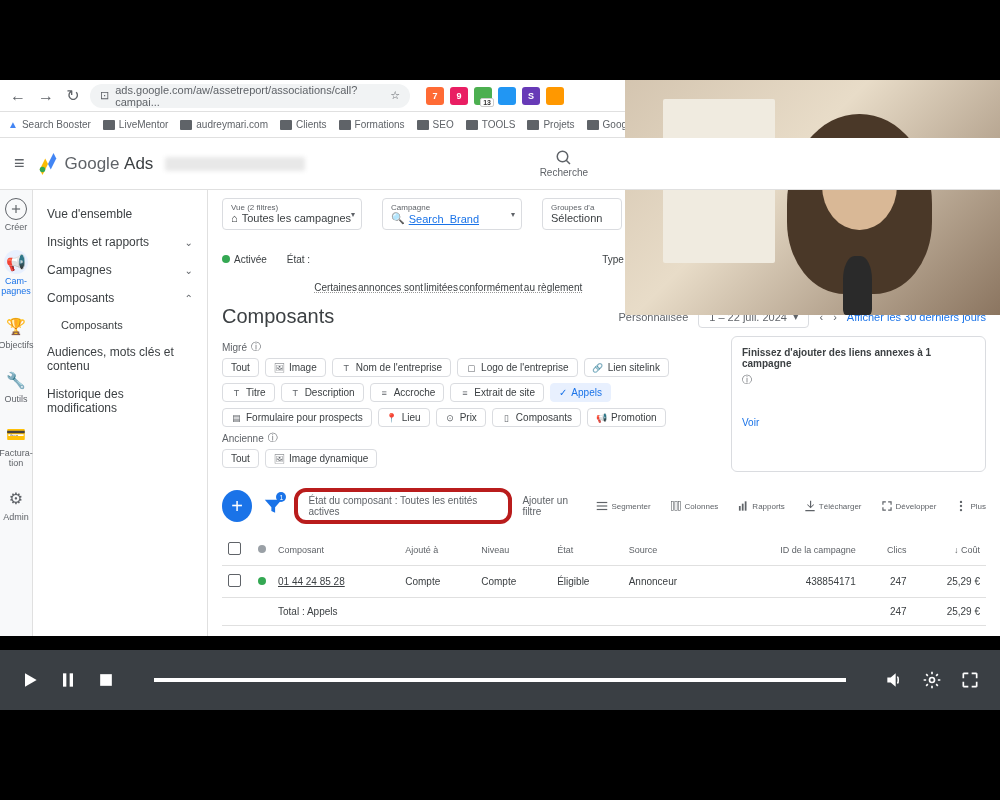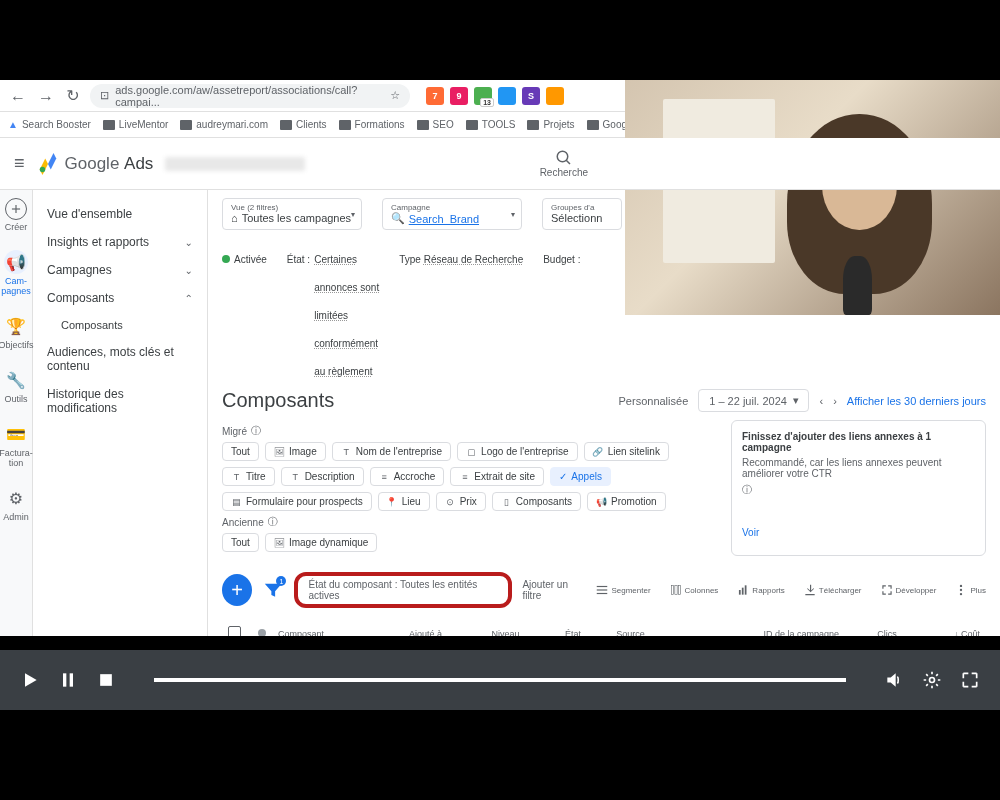--- a/index.html
+++ b/index.html
@@ -47,21 +47,21 @@
 .filter-box { border: 1px solid #dadce0; border-radius: 4px; padding: 4px 8px; font-size: 10px; position: relative; min-width: 140px; }
 .filter-box .label { font-size: 8px; color: #5f6368; }
 .filter-box .value { font-size: 11px; color: #3c4043; display: flex; align-items: center; gap: 4px; }
 .filter-box.blue .value { color: #1a73e8; }
 .filter-arrow { position: absolute; right: 6px; top: 50%; transform: translateY(-50%); font-size: 8px; color: #5f6368; }
 
 .status-row { display: flex; align-items: flex-start; gap: 20px; font-size: 10px; padding: 6px 0 12px; }
 .status-dot { width: 8px; height: 8px; border-radius: 50%; background: #34a853; display: inline-block; margin-right: 4px; }
 .dotted { text-decoration: underline dotted #999; }
 .status-col { display: flex; gap: 4px; align-items: flex-start; }
-.status-stack { display: flex; flex-direction: column; gap: 17px; }
+.status-stack { display: flex; flex-direction: row; gap: 1px; margin-top: 28px; }
 
 .page-title-row { display: flex; align-items: center; justify-content: space-between; margin-bottom: 8px; }
 .page-title { font-size: 20px; color: #3c4043; }
 .date-controls { display: flex; align-items: center; gap: 10px; font-size: 11px; color: #5f6368; }
 .date-box { border: 1px solid #dadce0; border-radius: 4px; padding: 4px 10px; display: flex; align-items: center; gap: 6px; }
 .link-blue { color: #1a73e8; cursor: pointer; }
 
 .two-col { display: flex; gap: 12px; }
 .chips-area { flex: 1; }
 .chips-label { font-size: 10px; color: #5f6368; margin: 4px 0; display: flex; align-items: center; gap: 4px; }
@@ -378,21 +378,20 @@
                     <span>Tout</span>
                   </div>
                   <div class="chip">
                     <span class="chip-icon">🖼</span>
                     <span>Image dynamique</span>
                   </div>
                 </div>
             </div>
             <div class="info-card">
               <div class="title">Finissez d'ajouter des liens annexes à 1 campagne</div>
-              <div>Recommandé, car les liens annexes peuvent améliorer votre CTR</div>
               <div style="margin-top:4px">ⓘ</div>
               <span class="voir">Voir</span>
             </div>
           </div>
 
           <div class="table-toolbar">
             <div class="fab">+</div>
             <div class="filter-icon-btn">
               <svg viewBox="0 0 24 24">
                   <path fill="#1a73e8" d="M3 5h18l-7 8v6l-4-2v-4z"></path>
@@ -459,20 +458,32 @@
                 <th>Niveau</th>
                 <th>État</th>
                 <th>Source</th>
                 <th>ID de la campagne</th>
                 <th>Clics</th>
                 <th>↓ Coût</th>
               </tr>
             </thead>
             <tbody>
               <tr>
+                <td><span class="checkbox"></span></td>
+                <td><span class="row-dot"></span></td>
+                <td><span class="phone">01 44 24 85 28</span></td>
+                <td>Compte</td>
+                <td>Compte</td>
+                <td>Éligible</td>
+                <td>Annonceur</td>
+                <td>438854171</td>
+                <td>247</td>
+                <td>25,29 €</td>
+              </tr>
+              <tr>
                 <td></td>
                   <td></td>
                 <td>Total : Appels</td>
                 <td></td>
                   <td></td>
                   <td></td>
                   <td></td>
                   <td></td>
                 <td>247</td>
                 <td>25,29 €</td>

